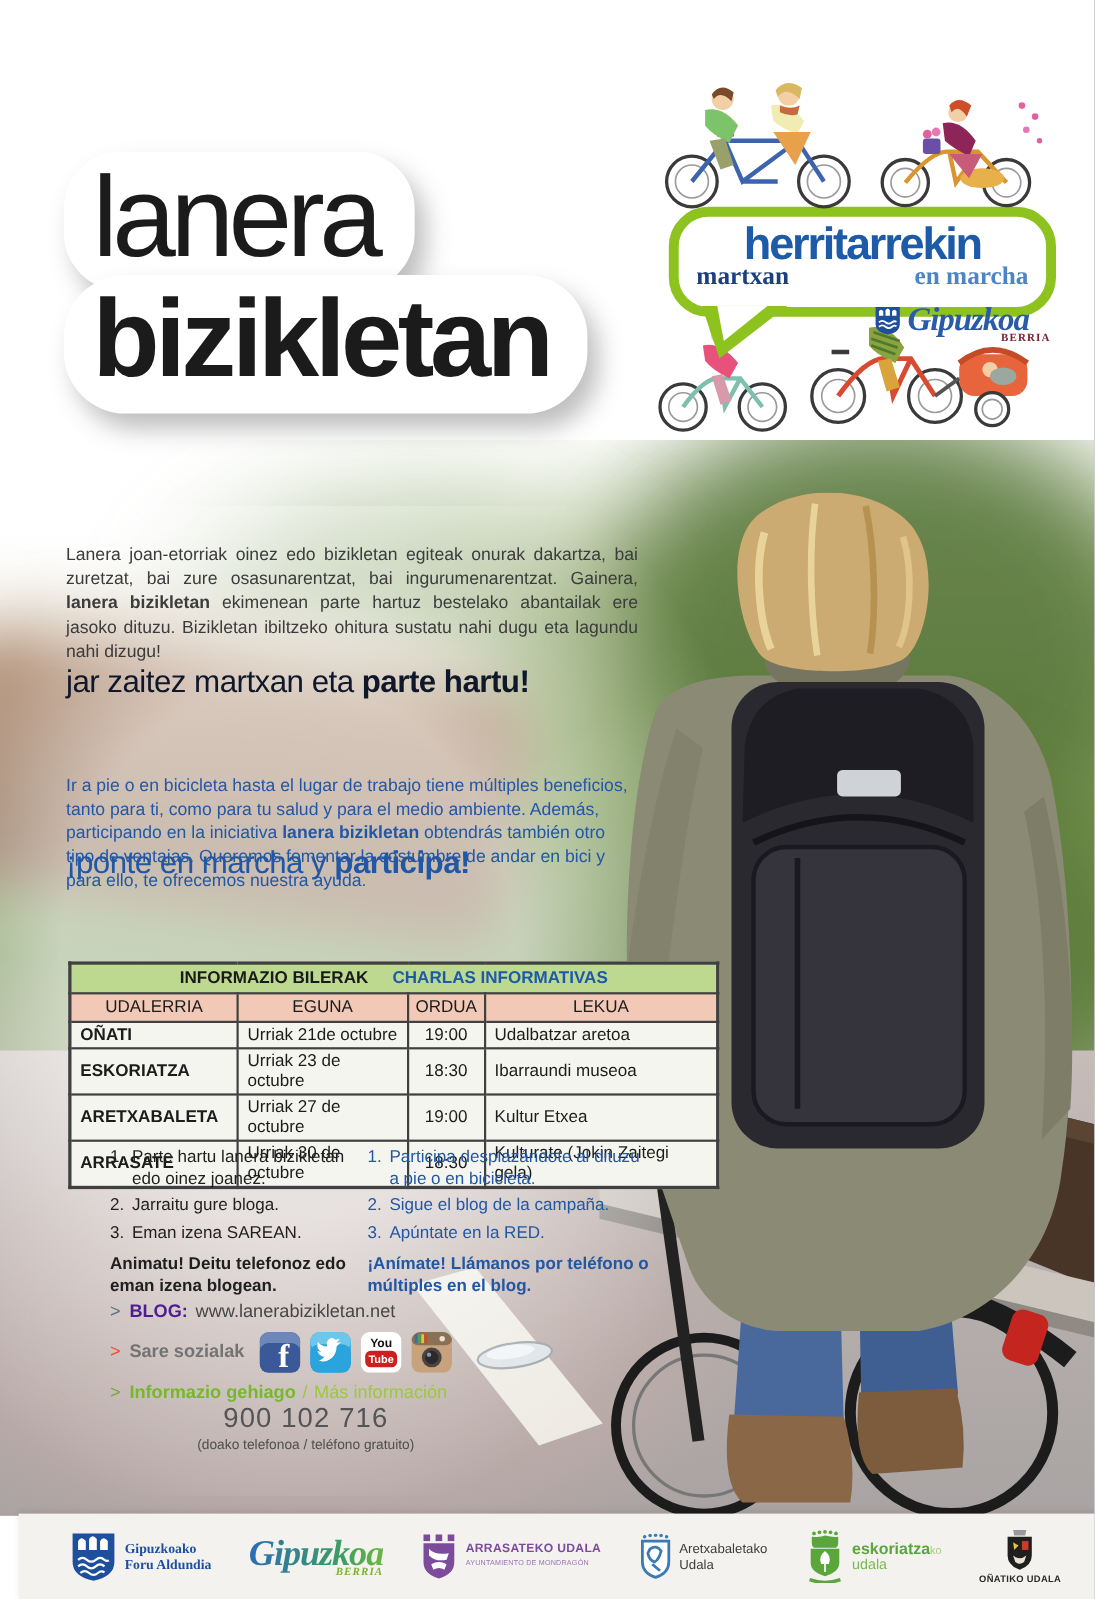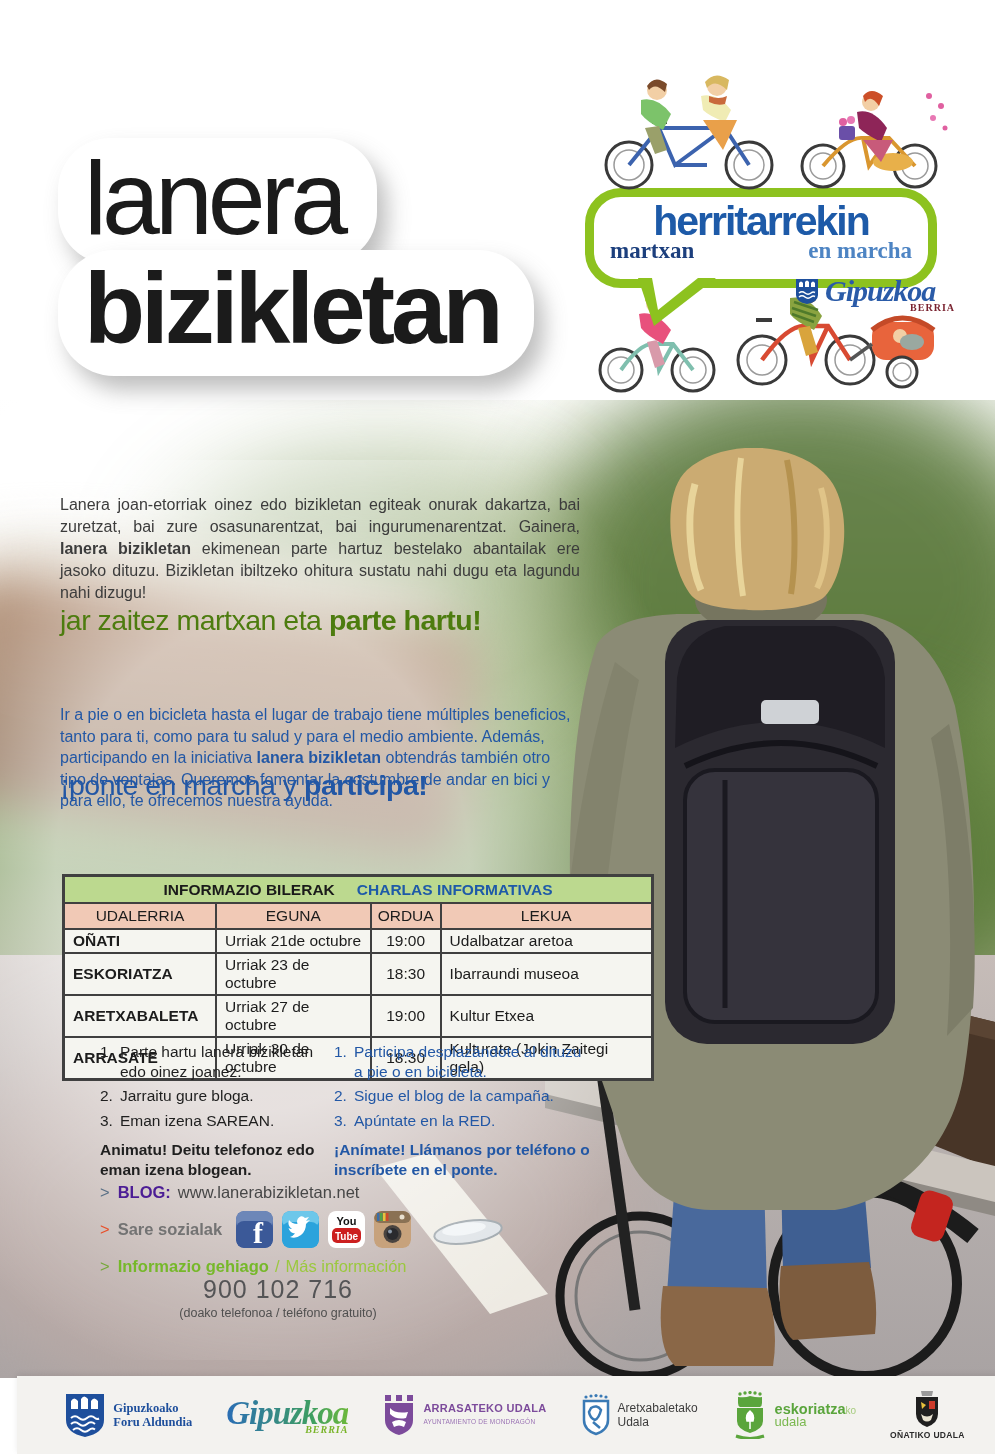--- a/index.html
+++ b/index.html
@@ -8,21 +8,21 @@
 
   
   .title-sticker { position:absolute; background:#fff; color:#1b1b1b; white-space:nowrap;
     box-shadow:10px 14px 22px rgba(110,110,110,.45); z-index:6; }
   .t1 { left:58px; top:138px; font-size:104px; font-weight:400; letter-spacing:-5px;
     line-height:1.0; padding:8px 34px 14px 26px; border-radius:52px; }
   .t2 { left:58px; top:250px; font-size:100px; font-weight:700; letter-spacing:-4px;
     line-height:1.0; padding:8px 34px 18px 26px; border-radius:56px; }
 
   
-  .speech-bubble { position:absolute; left:585px; top:188px; width:352px; height:100px;
+  .speech-bubble { position:absolute; left:608px; top:188px; width:352px; height:100px;
     background:#fff; border:9px solid #8dc21f; border-radius:36px; z-index:2; }
   .bubble-title { text-align:center; font-size:41px; font-weight:700; color:#1d5aa8;
     letter-spacing:-2px; margin-top:1px; }
   .bubble-sub { display:flex; justify-content:space-between; padding:0 16px; margin-top:-7px;
     font-family:"Liberation Serif", serif; font-weight:700; font-size:23px; }
   .bubble-sub .eu { color:#1c3f7d; }
   .bubble-sub .es { color:#4d84c3; }
   .bubble-tail { position:absolute; left:630px; top:278px; z-index:3; }
 
   
@@ -56,21 +56,21 @@
   .text-haze { position:absolute; left:-40px; top:60px; width:720px; height:900px;
     background:radial-gradient(ellipse at 42% 45%, rgba(255,255,255,.62) 35%, rgba(255,255,255,0) 75%); }
   .woman-svg { position:absolute; left:535px; top:48px; }
 
   
   .content { position:absolute; z-index:5; }
   .intro { width:520px; font-size:16px; line-height:22px; }
   .intro-eu { left:60px; top:494px; color:#3c3c3c; text-align:justify; }
   .intro-es { left:60px; top:704px; color:#2257a5; line-height:21.5px; }
   .headline { font-size:28.5px; letter-spacing:-0.5px; white-space:nowrap; }
-  .headline-eu { left:60px; top:604px; color:#4d7c0f; }
+  .headline-eu { left:60px; top:604px; color:#0f172a; }
   .headline-es { left:60px; top:769px; color:#2257a5; }
   .headline b, .intro b { font-weight:700; }
 
   
   .tbl-wrap { left:62px; top:874px; }
   table.meetings { border-collapse:collapse; width:592px; background:#f5f5f0; }
   table.meetings td, table.meetings th { border:2px solid #404040; font-size:15.5px; padding:2px 8px; color:#1c1c1c; }
   table.meetings { border:3px solid #404040; }
   .cap-cell { background:#bcd98f; text-align:center; padding:3.5px 0 !important; }
   .cap-cell .cap-eu { font-weight:700; color:#1a1a1a; margin-right:22px; }
@@ -386,21 +386,21 @@
           <span>Participa desplazándote al dituzu a pie o en bicicleta.</span>
         </div>
       <div class="step">
           <span class="num">2.</span>
           <span>Sigue el blog de la campaña.</span>
         </div>
       <div class="step">
           <span class="num">3.</span>
           <span>Apúntate en la RED.</span>
         </div>
-      <div class="steps-note">¡Anímate! Llámanos por teléfono o inscríbete en el ponte.</div>
+      <div class="steps-note">¡Anímate! Llámanos por teléfono o múltiples en el blog.</div>
     </div>
   </div>
 
   <div class="content links">
     <div class="link-row">
       <span class="arrow blog-arrow">&gt;</span>
       <span class="blog-label">BLOG:</span>
       <span class="blog-url">www.lanerabizikletan.net</span>
     </div>
     <div class="link-row">

